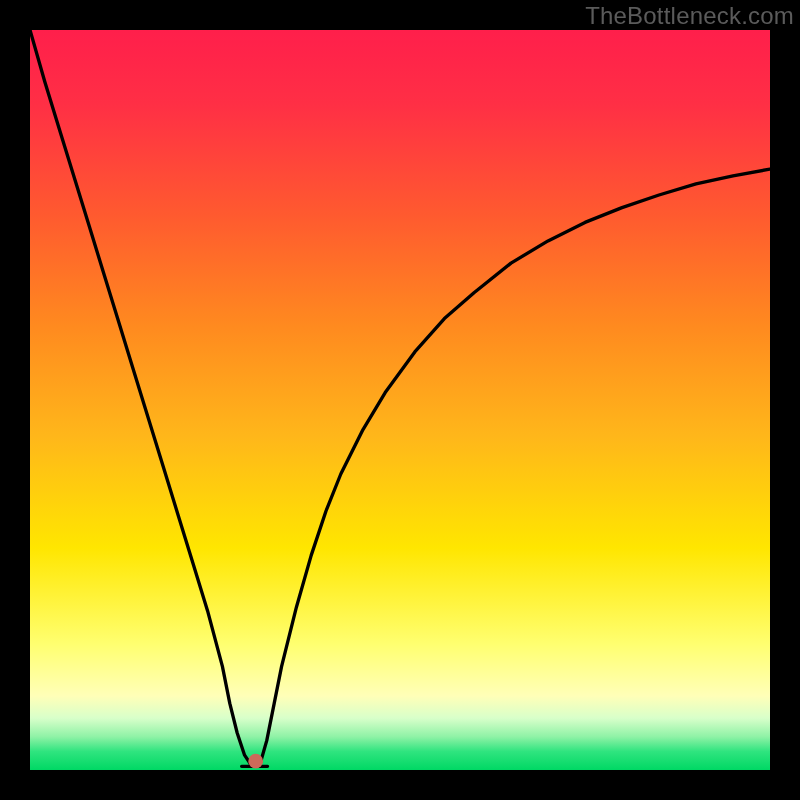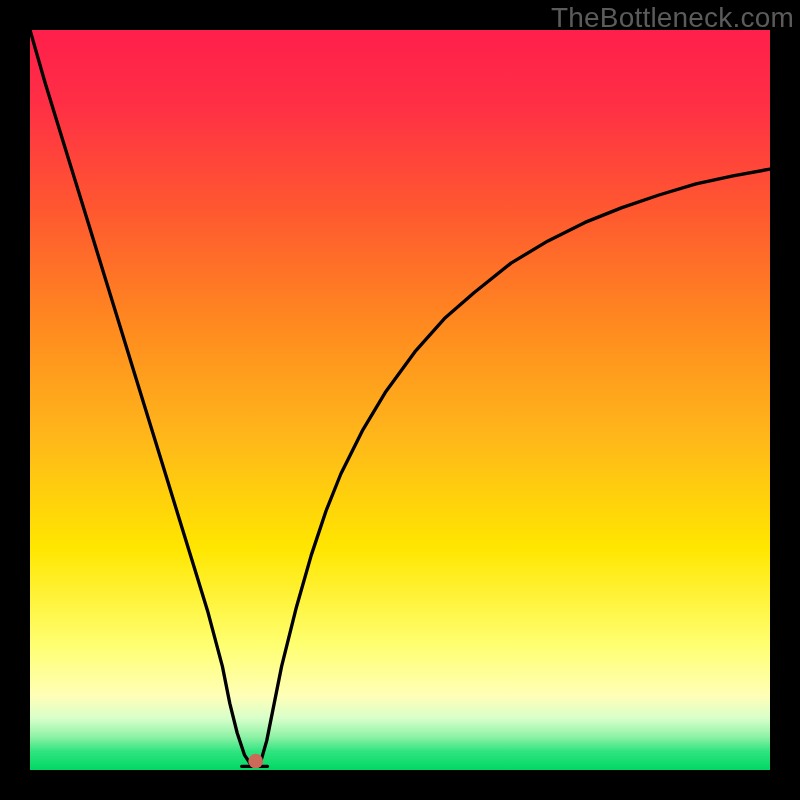--- a/index.html
+++ b/index.html
@@ -24,21 +24,21 @@
     left: 0;
     top: 0;
     width: 740px;
     height: 740px;
   }
   .attribution {
     position: absolute;
     top: 2px;
     right: 6px;
     color: #5b5b5b;
-    font-size: 28px;
+    font-size: 24px;
     font-weight: 400;
     letter-spacing: 0.2px;
     user-select: none;
     text-align: right;
   }
   svg { display: block; }
 </style>
 </head>
 <body>
 

